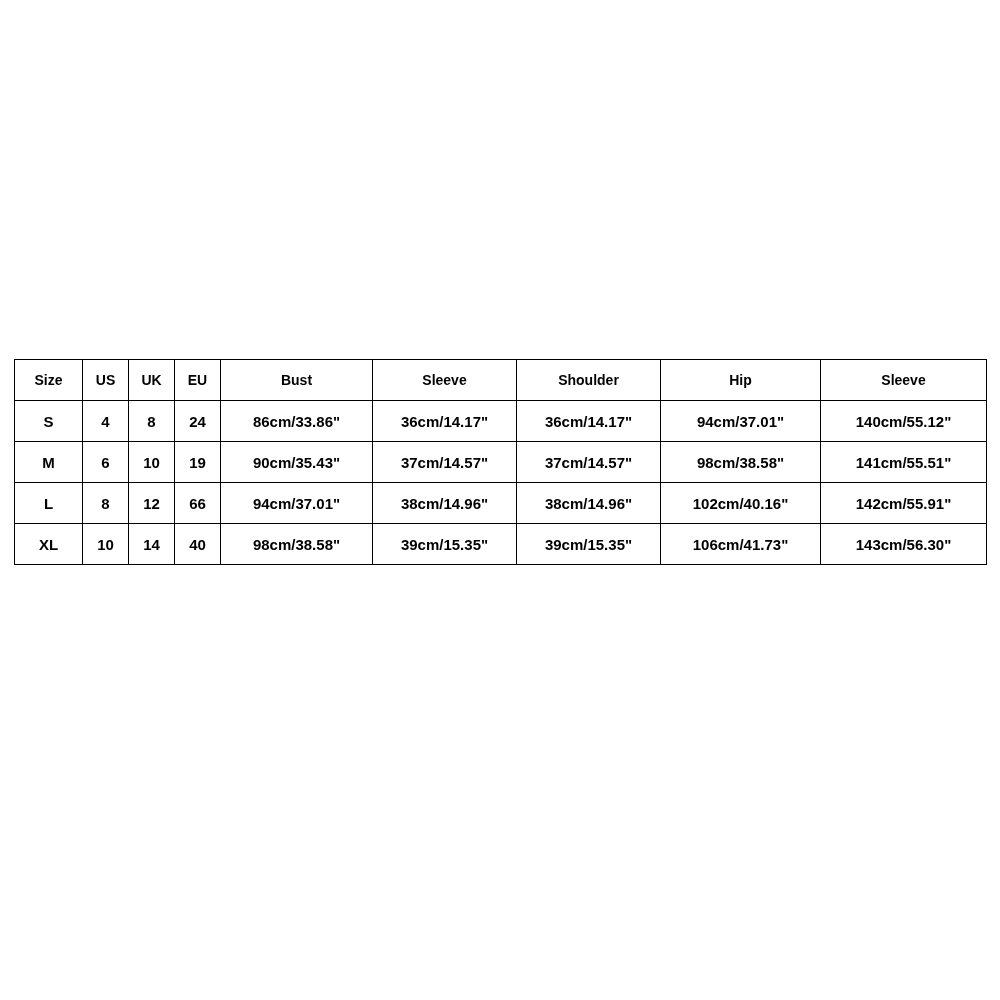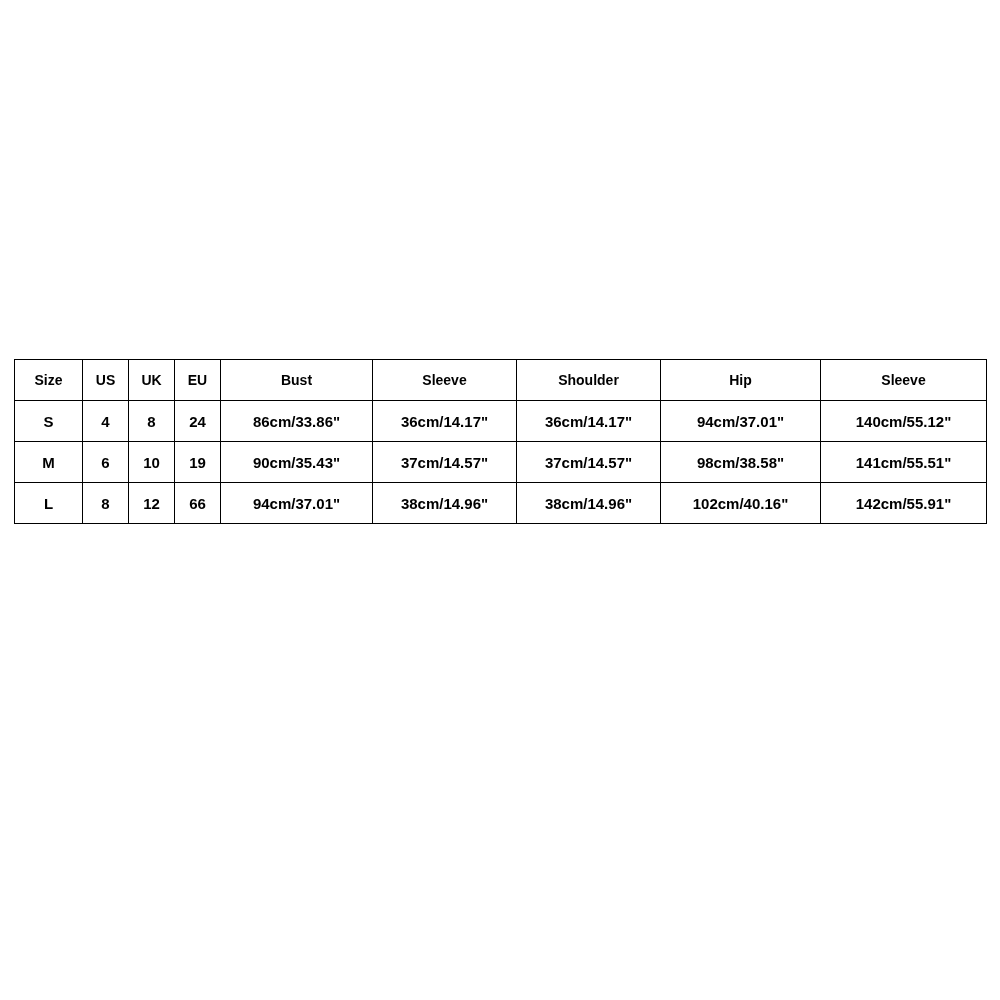--- a/index.html
+++ b/index.html
@@ -107,15 +107,26 @@
         <td>L</td>
         <td>8</td>
         <td>12</td>
         <td>66</td>
         <td>94cm/37.01"</td>
         <td>38cm/14.96"</td>
         <td>38cm/14.96"</td>
         <td>102cm/40.16"</td>
         <td>142cm/55.91"</td>
       </tr>
+      <tr>
+        <td>XL</td>
+        <td>10</td>
+        <td>14</td>
+        <td>40</td>
+        <td>98cm/38.58"</td>
+        <td>39cm/15.35"</td>
+        <td>39cm/15.35"</td>
+        <td>106cm/41.73"</td>
+        <td>143cm/56.30"</td>
+      </tr>
     </tbody>
   </table>
 </div>
 
 </body></html>

